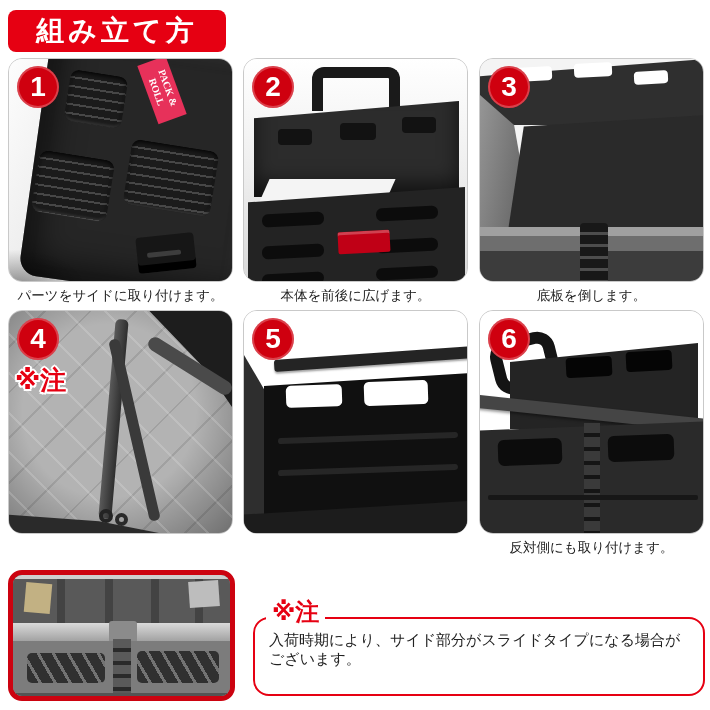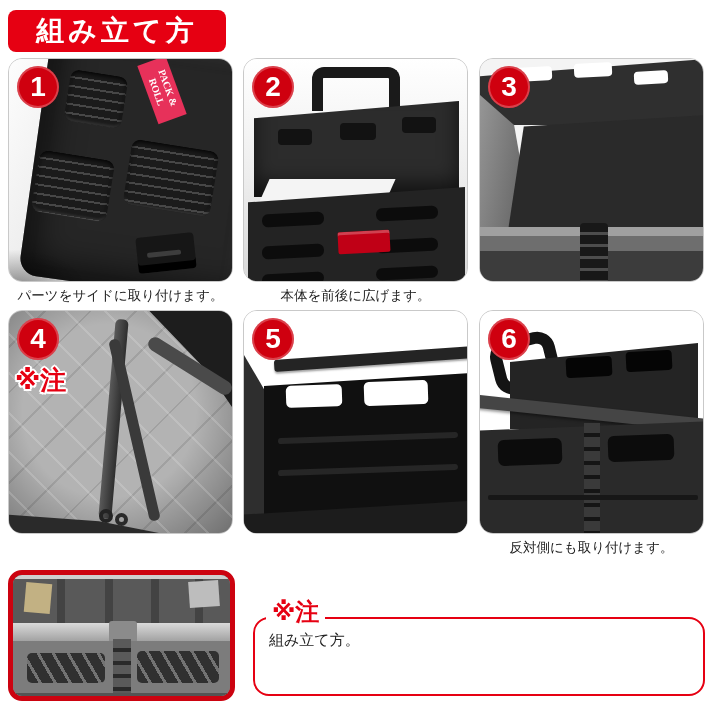--- a/index.html
+++ b/index.html
@@ -237,20 +237,21 @@
     <div class="shape p3-hole b"></div>
     <div class="shape p3-hole c"></div>
     <div class="shape p3-left"></div>
     <div class="shape p3-floor"></div>
     <div class="shape p3-rail"></div>
     <div class="shape p3-hinge"></div>
     <div class="badge">
       <span>3</span>
     </div>
   </div>
+  <span class="caption">底板を倒します。</span>
 </div>
 
 <div class="cell" style="left:8px;top:310px;">
   <div class="photo">
     <div class="shape p4-bg"></div>
     <div class="shape p4-corner"></div>
     <div class="shape p4-pipe"></div>
     <div class="shape p4-bar1"></div>
     <div class="shape p4-bar2"></div>
     <div class="shape p4-hook1"></div>
@@ -312,14 +313,15 @@
   <div class="shape bp-notch"></div>
   <div class="shape bp-front"></div>
   <div class="shape bp-win a"></div>
   <div class="shape bp-win b"></div>
   <div class="shape bp-hinge"></div>
   <div class="shape bp-bottom"></div>
 </div>
 
 <span class="notelabel">※注</span>
 <div class="notebox">
-  <p>組み立て方。</p>
+  <p>入荷時期により、サイド部分がスライドタイプになる場合が</p>
+  <p>ございます。</p>
 </div>
 
 </body></html>

